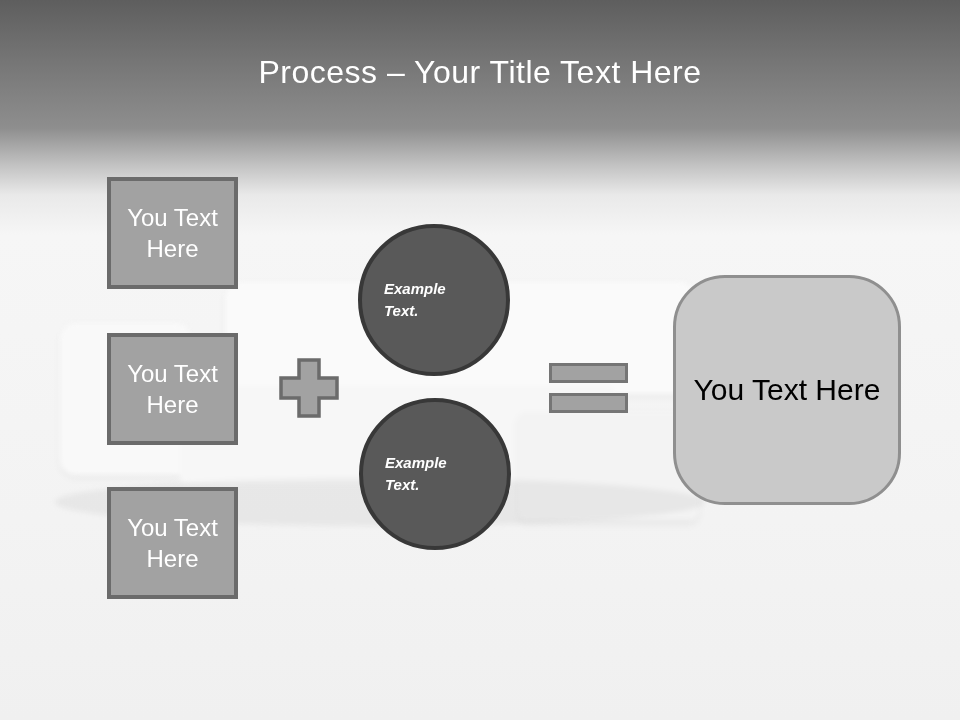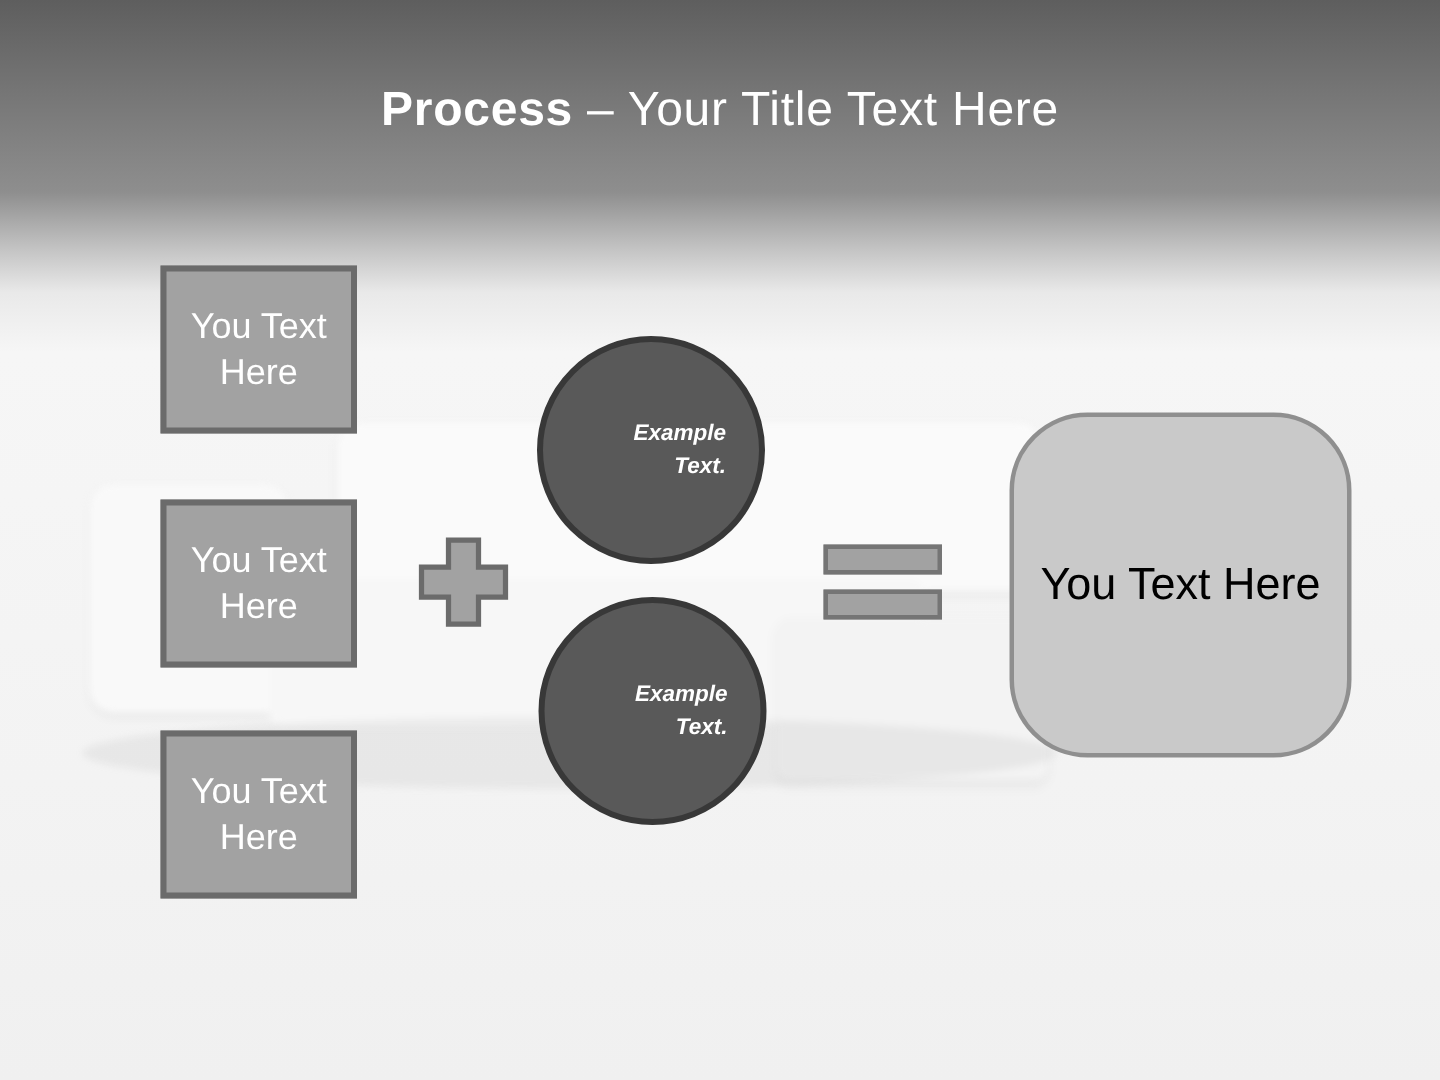--- a/index.html
+++ b/index.html
@@ -27,41 +27,41 @@
   .sofa-seat{left:180px;top:386px;width:435px;height:98px;background:#f7f7f7;border-radius:8px;}
   .sofa-chaise{left:518px;top:412px;width:180px;height:108px;background:#f3f3f3;border-radius:8px;box-shadow:0 4px 7px rgba(0,0,0,0.06);}
   .sofa-floor-shadow{left:55px;top:478px;width:650px;height:48px;background:rgba(160,160,160,0.14);border-radius:50%;}
 
   
   .title{
     position:absolute;top:52px;left:0;right:0;
     text-align:center;color:#ffffff;font-size:32px;line-height:40px;
     letter-spacing:0.5px;
   }
-  .title .bold{font-weight:bold;}
+  .title .bold{font-weight:normal;}
 
   
   .input-box{
     position:absolute;left:107px;width:131px;height:112px;
     box-sizing:border-box;background:#a2a2a2;border:4px solid #6b6b6b;
     display:flex;align-items:center;justify-content:center;text-align:center;
     color:#ffffff;font-size:24px;line-height:1.3;
   }
   #input-box-1{top:177px;}
   #input-box-2{top:333px;}
   #input-box-3{top:487px;}
 
   
   .plus-wrap{position:absolute;left:278px;top:357px;width:62px;height:62px;}
 
   
   .circle{
     position:absolute;width:152px;height:152px;border-radius:50%;
     box-sizing:border-box;background:#595959;border:4px solid #383838;
-    display:flex;align-items:center;justify-content:center;text-align:right;
+    display:flex;align-items:center;justify-content:center;text-align:left;
     color:#ffffff;font-weight:bold;font-style:italic;font-size:15px;line-height:1.5;
   }
   .circle span{display:block;width:100px;}
   #circle-1{left:358px;top:224px;}
   #circle-2{left:359px;top:398px;}
 
   
   .equals-wrap{position:absolute;left:549px;top:363px;}
   .equals-bar{
     width:79px;height:20px;box-sizing:border-box;

